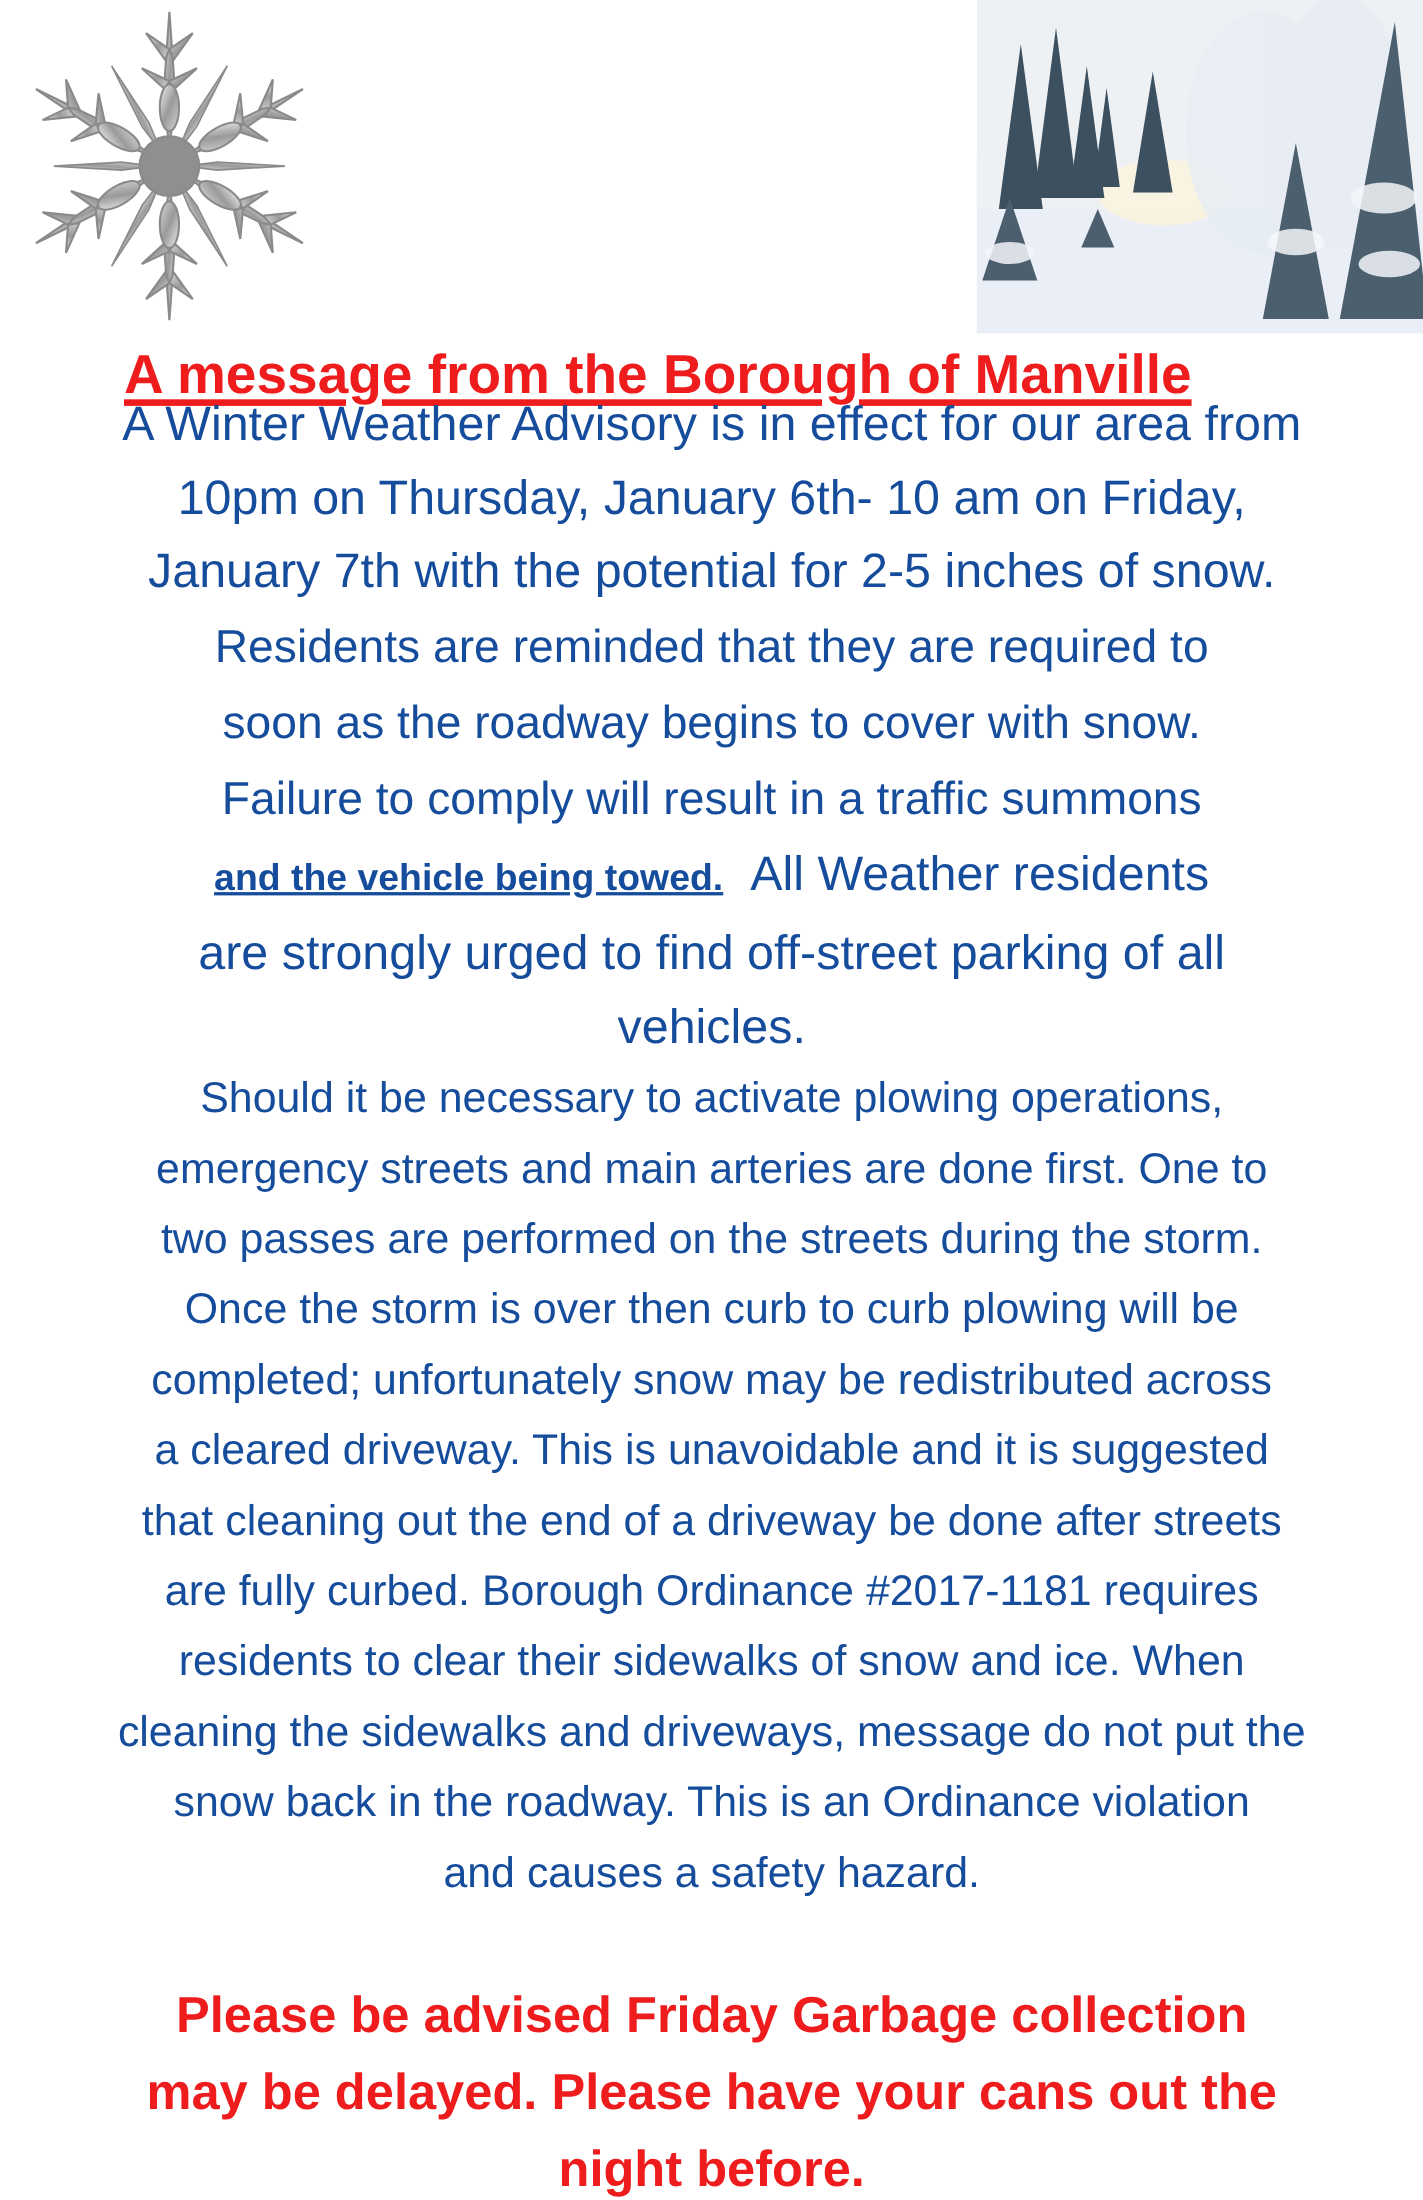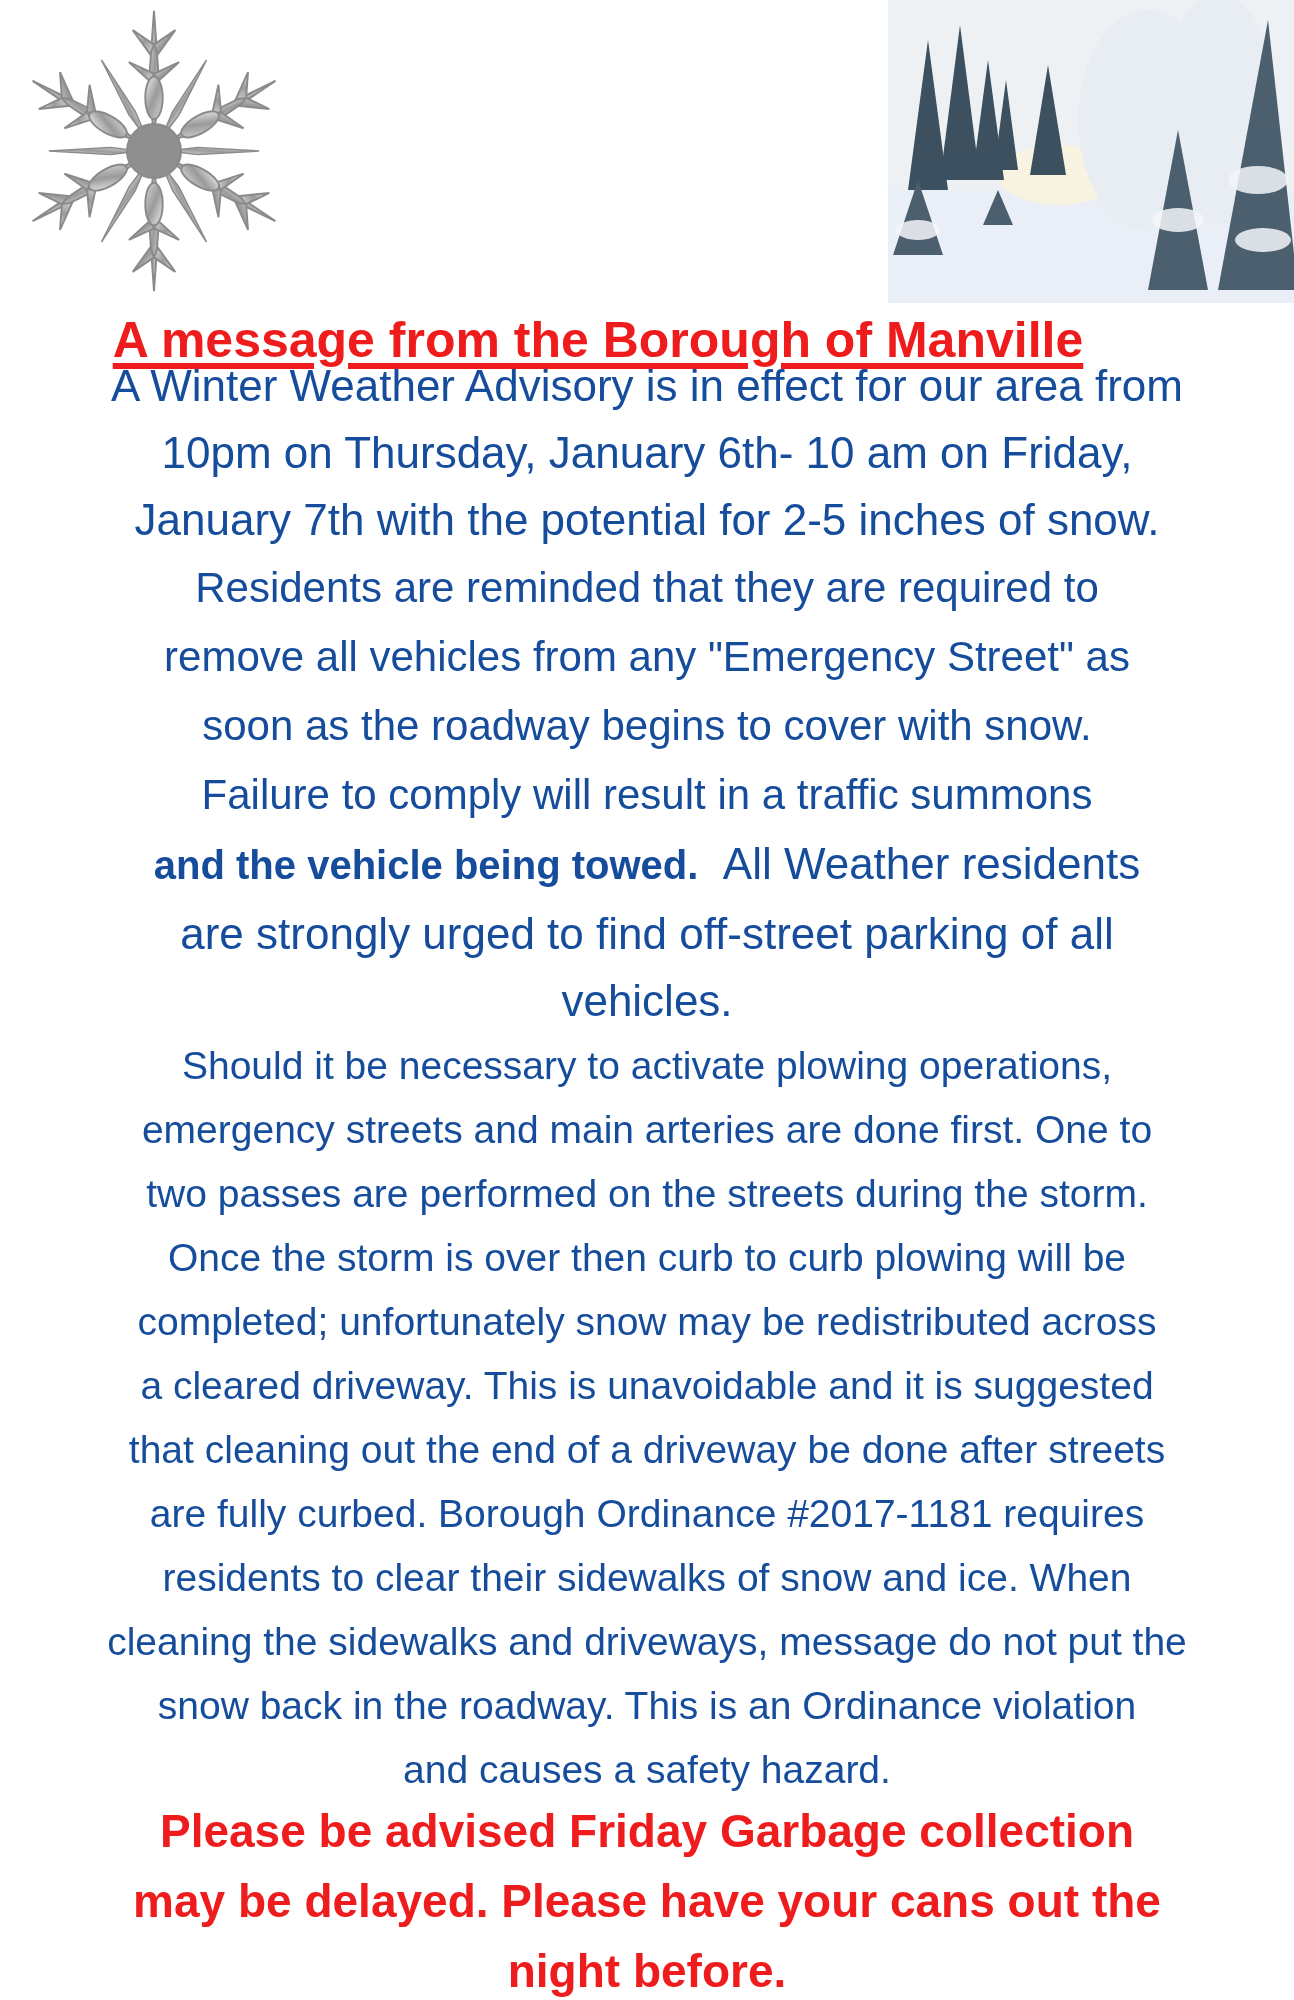--- a/index.html
+++ b/index.html
@@ -121,25 +121,24 @@
 
 <div class="title">
   <span>A message from the Borough of Manville</span>
 </div>
 
 <div class="body">
   <p>A Winter Weather Advisory is in effect for our area from</p>
   <p>10pm on Thursday, January 6th- 10 am on Friday,</p>
   <p>January 7th with the potential for 2-5 inches of snow.</p>
   <p class="bold">Residents are reminded that they are required to</p>
-  <p class="bold">remove all vehicles from any "Emergency Street" as</p>
   <p class="bold">soon as the roadway begins to cover with snow.</p>
   <p class="bold">Failure to comply will result in a traffic summons</p>
   <p style="line-height:69px;">
-    <b style="font-size:40px;">and the vehicle being towed.</b>&nbsp;&nbsp;<span>All Weather residents</span>
+    <b style="font-size:34px;text-decoration:underline;">and the vehicle being towed.</b>&nbsp;&nbsp;<span>All Weather residents</span>
   </p>
   <p>are strongly urged to find off-street parking of all</p>
   <p>vehicles.</p>
   <p class="plain2">Should it be necessary to activate plowing operations,</p>
   <p class="plain2">emergency streets and main arteries are done first.  One to</p>
   <p class="plain2">two passes are performed on the streets during the storm.</p>
   <p class="plain2">Once the storm is over then curb to curb plowing will be</p>
   <p class="plain2">completed; unfortunately snow may be redistributed across</p>
   <p class="plain2">a cleared driveway.  This is unavoidable and it is suggested</p>
   <p class="plain2">that cleaning out the end of a driveway be done after streets</p>

